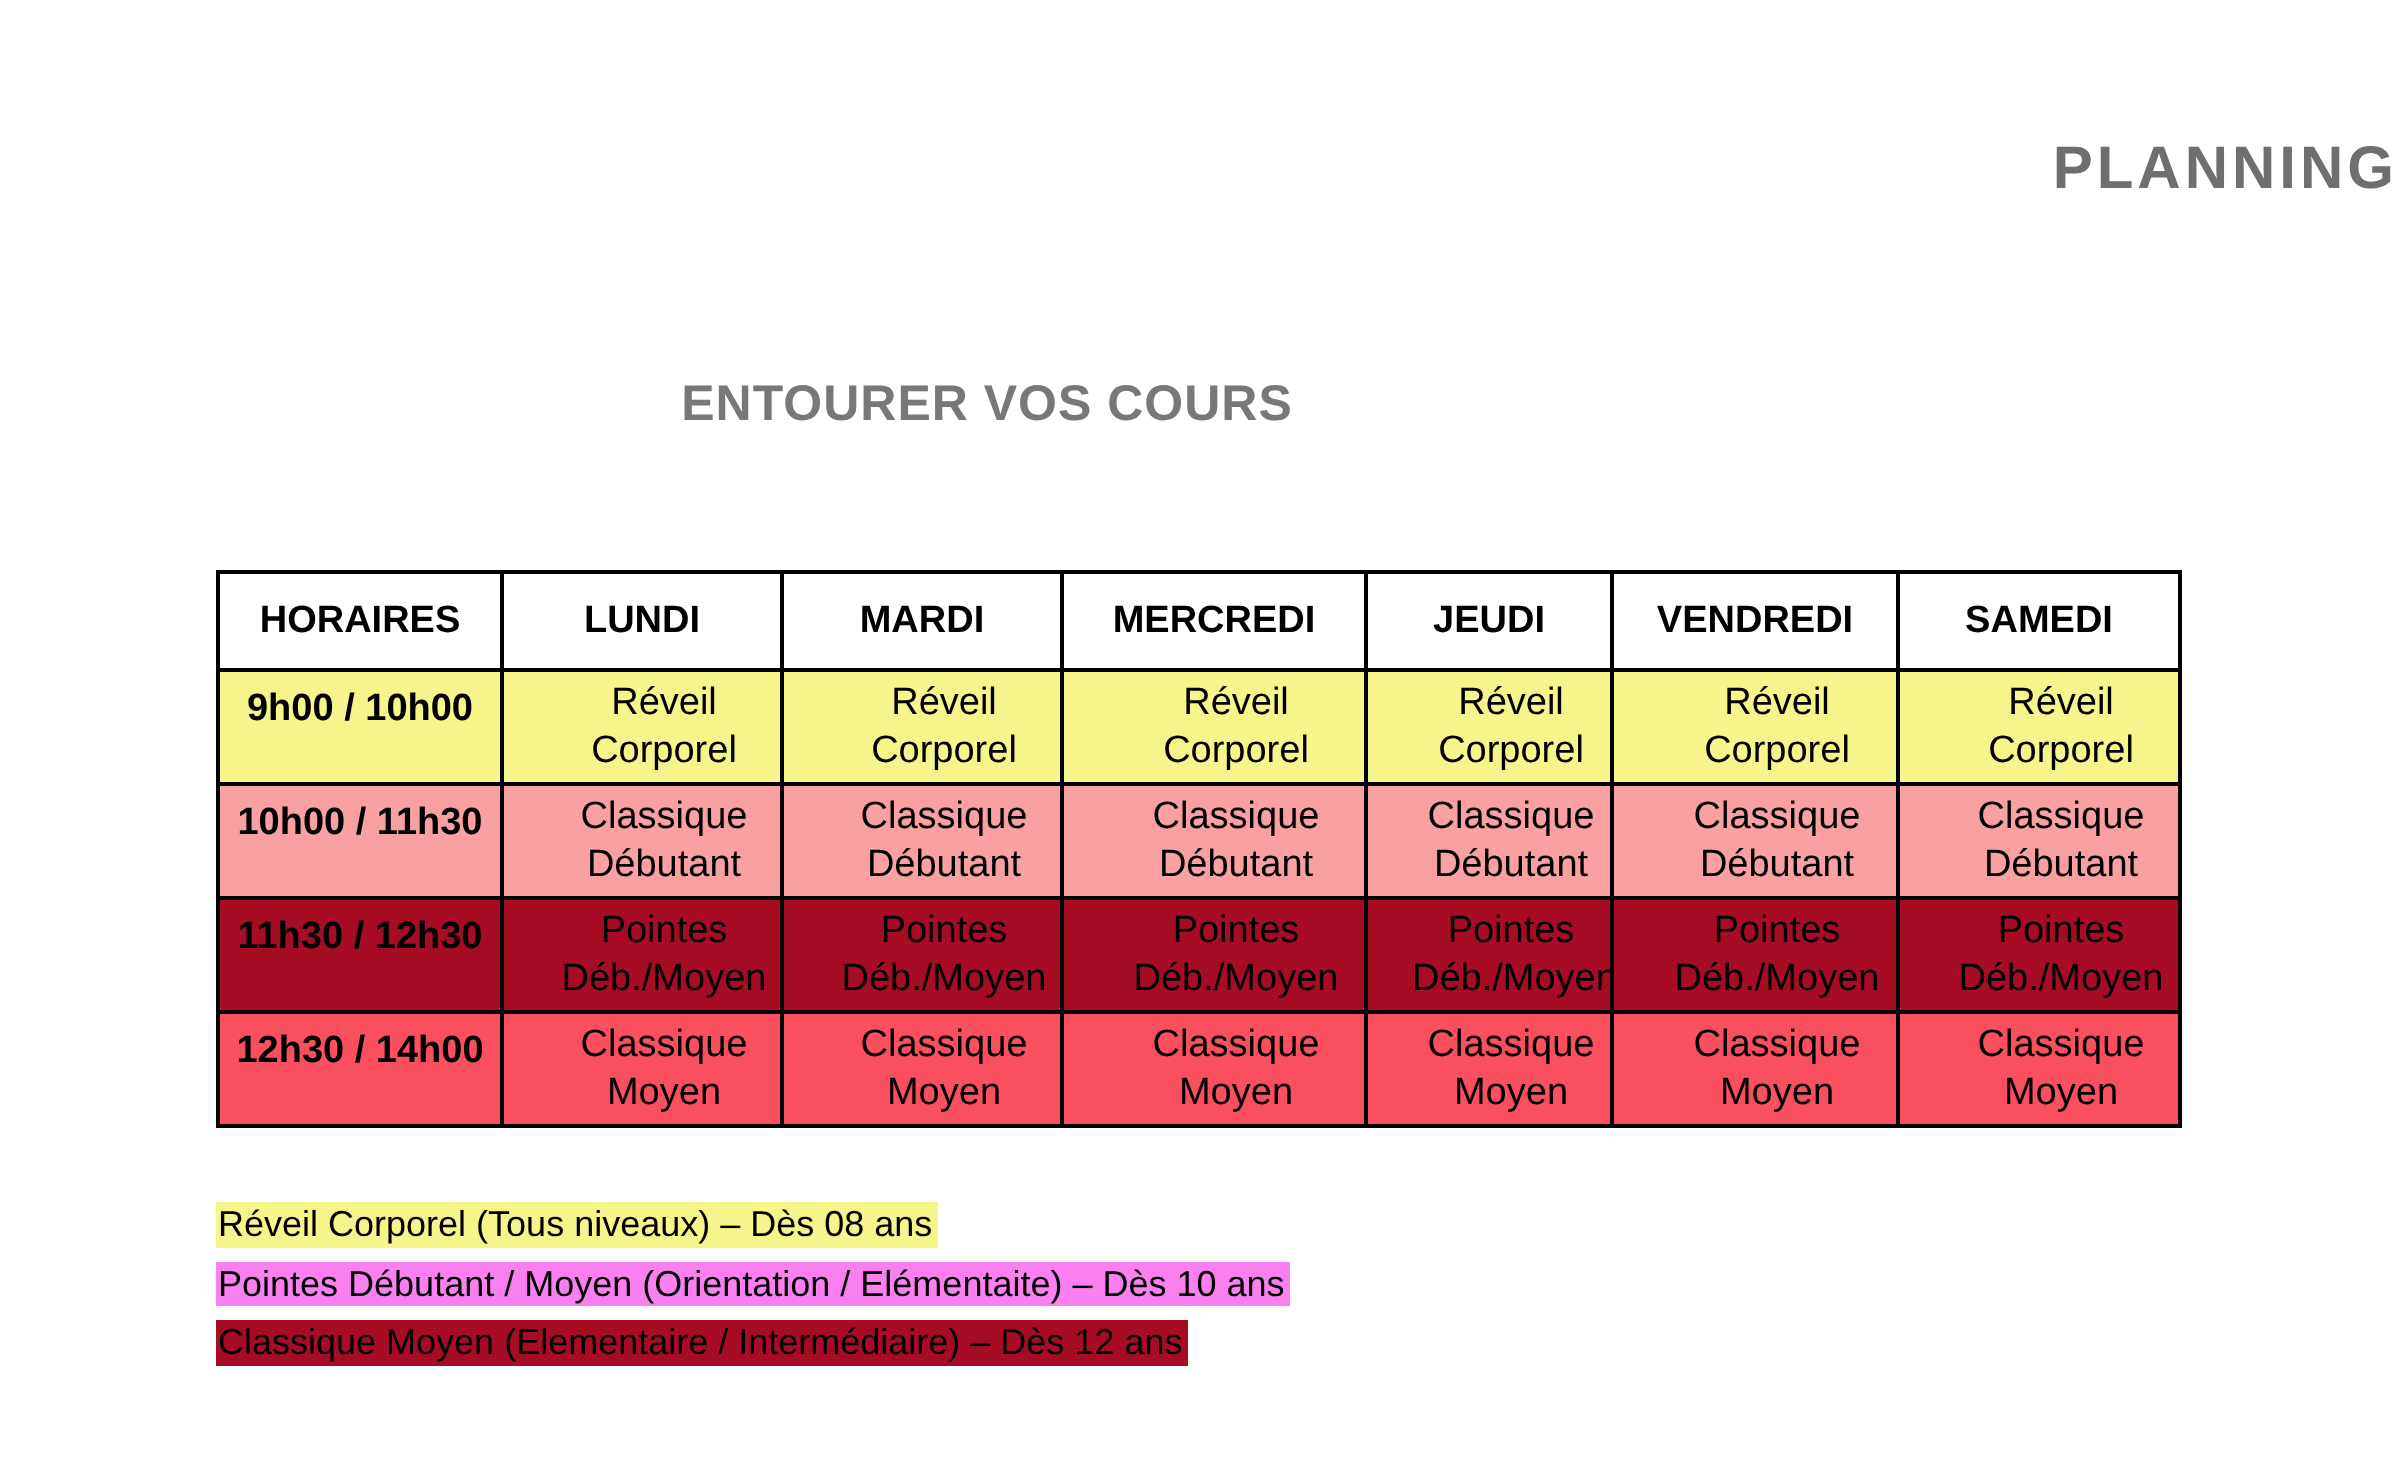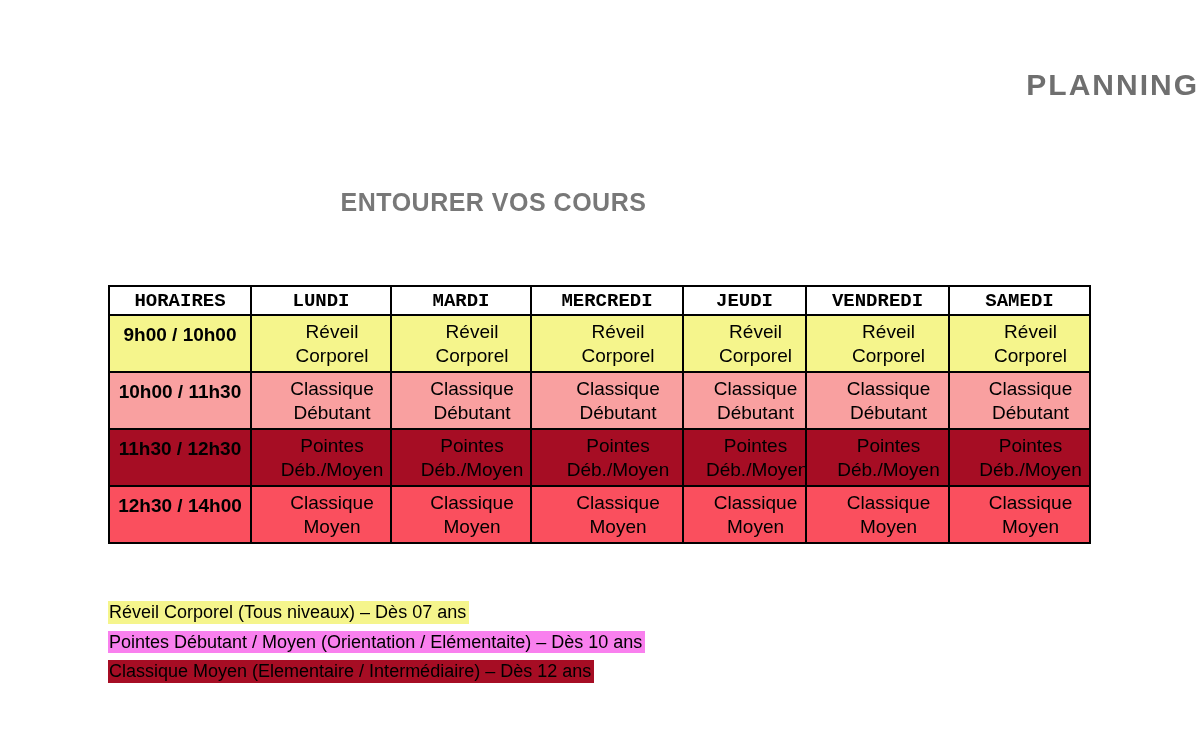--- a/index.html
+++ b/index.html
@@ -35,25 +35,24 @@
     width: 981px;
     border-collapse: collapse;
     table-layout: fixed;
   }
   table.planning th, table.planning td {
     border: 2px solid #000000;
     text-align: center;
     overflow: hidden;
   }
   table.planning th {
-    height: 29px;
+    height: 49px;
     font-size: 19px;
     font-weight: bold;
     background: #ffffff;
-    font-family: Liberation Mono, monospace;
   }
   table.planning td {
     height: 57px;
     font-size: 19px;
     line-height: 24px;
   }
   td.time-cell {
     font-weight: bold;
     vertical-align: top;
     padding-top: 7px;
@@ -167,21 +166,21 @@
       <td class="course-cell">Classique
 Moyen</td>
       <td class="course-cell">Classique
 Moyen</td>
     </tr>
   </tbody>
 </table>
 
 <div class="legend">
   <div class="legend-line">
-    <span class="legend-highlight" style="background: rgb(245, 245, 140);">Réveil Corporel (Tous niveaux) – Dès 07 ans</span>
+    <span class="legend-highlight" style="background: rgb(245, 245, 140);">Réveil Corporel (Tous niveaux) – Dès 08 ans</span>
   </div>
   <div class="legend-line">
     <span class="legend-highlight" style="background: rgb(249, 128, 238);">Pointes Débutant / Moyen (Orientation / Elémentaite) – Dès 10 ans</span>
   </div>
   <div class="legend-line">
     <span class="legend-highlight" style="background: rgb(166, 13, 36);">Classique Moyen (Elementaire / Intermédiaire) – Dès 12 ans</span>
   </div>
 </div>
 
 </body></html>

